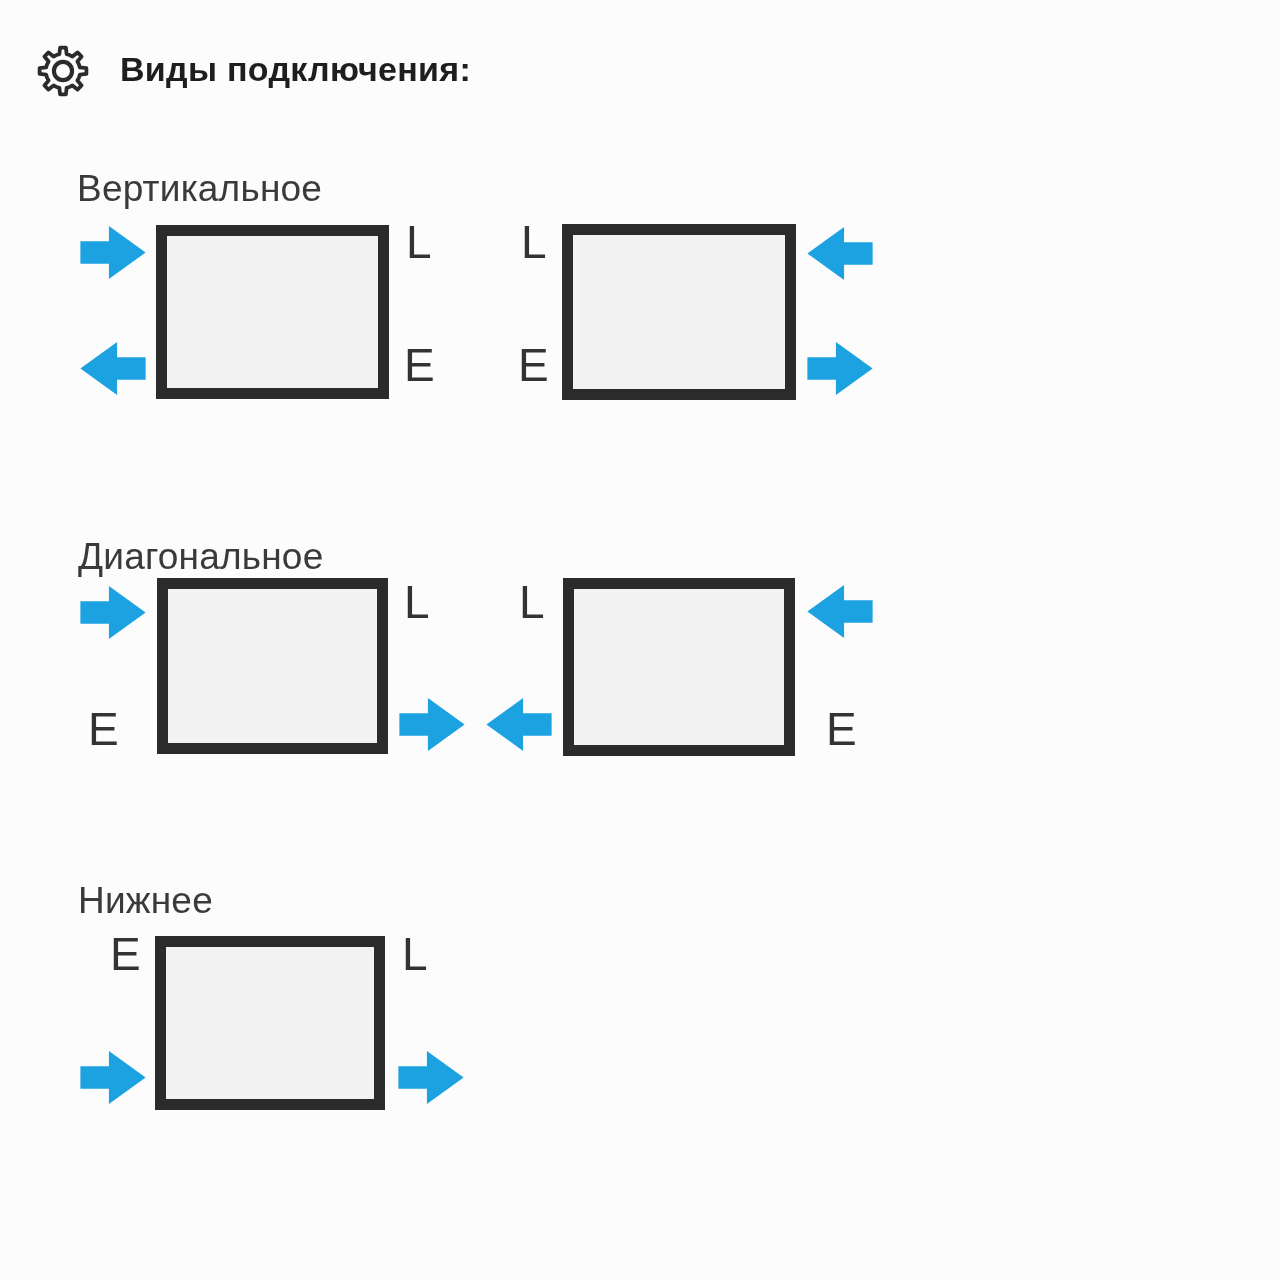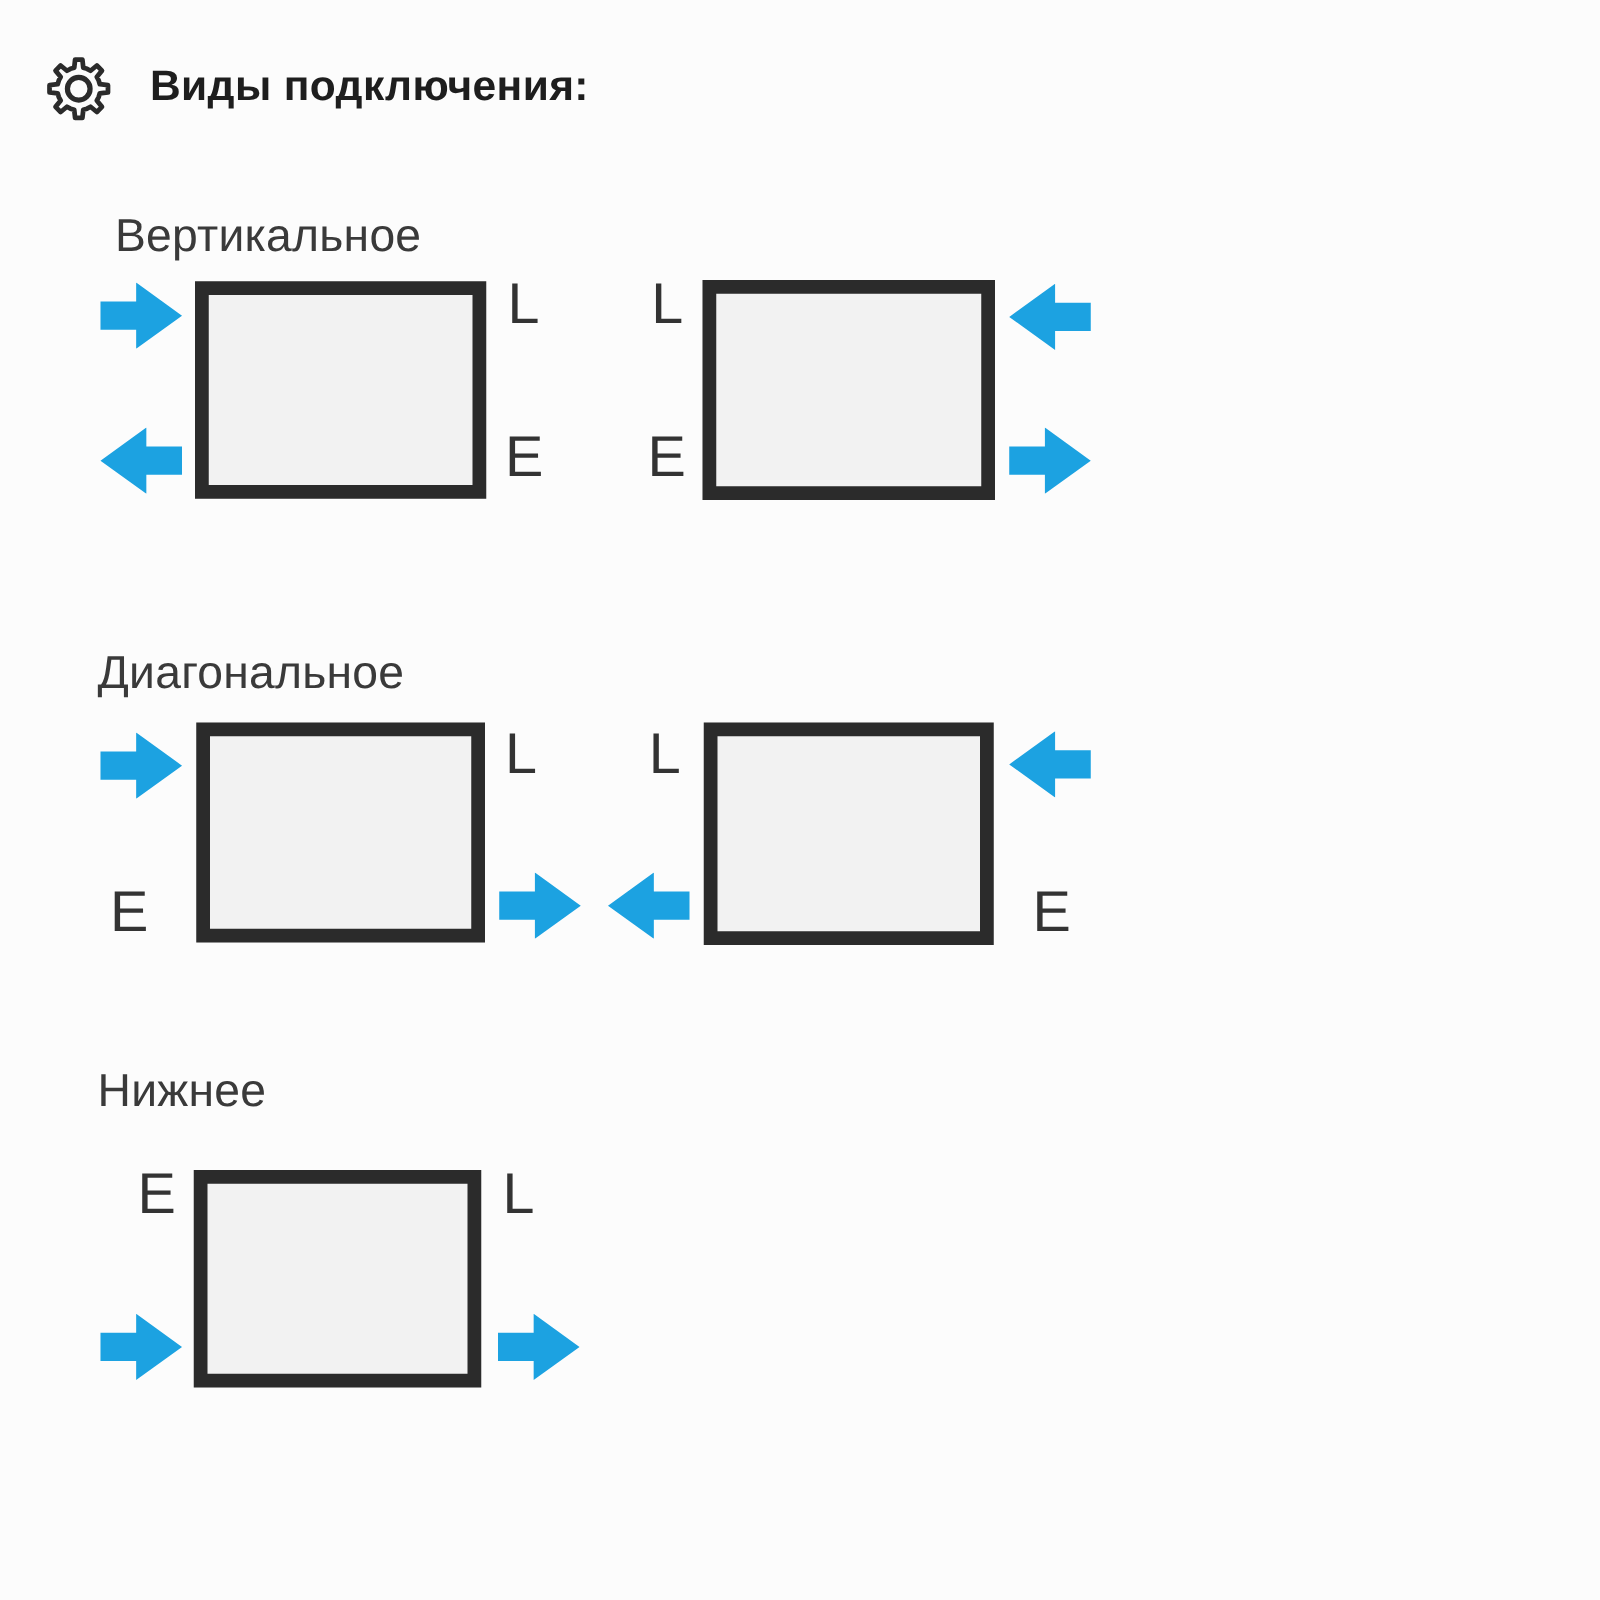--- a/index.html
+++ b/index.html
@@ -59,21 +59,21 @@
 <div class="canvas">
 
   <div class="abs gear">
     <svg viewBox="0 0 64 64" fill="none" stroke="#2B2B2B" stroke-width="4.2" stroke-linejoin="round">
       <polygon points="50.6,28.0 57.8,28.8 57.8,35.2 50.6,36.0 49.6,39.3 47.9,42.4 52.5,48.0 48.0,52.5 42.4,47.9 39.3,49.6 36.0,50.6 35.2,57.8 28.8,57.8 28.0,50.6 24.7,49.6 21.6,47.9 16.0,52.5 11.5,48.0 16.1,42.4 14.4,39.3 13.4,36.0 6.2,35.2 6.2,28.8 13.4,28.0 14.4,24.7 16.1,21.6 11.5,16.0 16.0,11.5 21.6,16.1 24.7,14.4 28.0,13.4 28.8,6.2 35.2,6.2 36.0,13.4 39.3,14.4 42.4,16.1 48.0,11.5 52.5,16.0 47.9,21.6 49.6,24.7"></polygon>
       <circle cx="32" cy="32" r="10" stroke-width="4.6"></circle>
     </svg>
   </div>
   <div class="abs header-title">Виды подключения:</div>
 
-  <div class="abs section-title" style="left:92px;top:170px">Вертикальное</div>
+  <div class="abs section-title" style="left:77px;top:170px">Вертикальное</div>
 
   <div class="abs radiator" style="left:156px;top:225px;width:233px;height:174px"></div>
   <div class="abs arrow" style="left:80px;top:226px">
     <svg viewBox="0 0 64 52">
         <polygon points="0,15 28,15 28,0 64,26 28,52 28,37 0,37"></polygon>
       </svg>
   </div>
   <div class="abs arrow left" style="left:80px;top:342px">
     <svg viewBox="0 0 64 52">
         <polygon points="0,15 28,15 28,0 64,26 28,52 28,37 0,37"></polygon>
@@ -89,21 +89,21 @@
     <svg viewBox="0 0 64 52">
         <polygon points="0,15 28,15 28,0 64,26 28,52 28,37 0,37"></polygon>
       </svg>
   </div>
   <div class="abs arrow" style="left:807px;top:342px">
     <svg viewBox="0 0 64 52">
         <polygon points="0,15 28,15 28,0 64,26 28,52 28,37 0,37"></polygon>
       </svg>
   </div>
 
-  <div class="abs section-title" style="left:78px;top:519px">Диагональное</div>
+  <div class="abs section-title" style="left:78px;top:538px">Диагональное</div>
 
   <div class="abs radiator" style="left:157px;top:578px;width:231px;height:176px"></div>
   <div class="abs arrow" style="left:80px;top:586px">
     <svg viewBox="0 0 64 52">
         <polygon points="0,15 28,15 28,0 64,26 28,52 28,37 0,37"></polygon>
       </svg>
   </div>
   <div class="abs pipe-label" style="left:88px;top:706px">E</div>
   <div class="abs pipe-label" style="left:404px;top:579px">L</div>
   <div class="abs arrow" style="left:399px;top:698px">
@@ -119,21 +119,21 @@
         <polygon points="0,15 28,15 28,0 64,26 28,52 28,37 0,37"></polygon>
       </svg>
   </div>
   <div class="abs arrow left" style="left:486px;top:698px">
     <svg viewBox="0 0 64 52">
         <polygon points="0,15 28,15 28,0 64,26 28,52 28,37 0,37"></polygon>
       </svg>
   </div>
   <div class="abs pipe-label" style="left:826px;top:706px">E</div>
 
-  <div class="abs section-title" style="left:78px;top:854px">Нижнее</div>
+  <div class="abs section-title" style="left:78px;top:882px">Нижнее</div>
 
   <div class="abs radiator" style="left:155px;top:936px;width:230px;height:174px"></div>
   <div class="abs pipe-label" style="left:110px;top:931px">E</div>
   <div class="abs pipe-label" style="left:402px;top:931px">L</div>
   <div class="abs arrow" style="left:80px;top:1051px">
     <svg viewBox="0 0 64 52">
         <polygon points="0,15 28,15 28,0 64,26 28,52 28,37 0,37"></polygon>
       </svg>
   </div>
   <div class="abs arrow" style="left:398px;top:1051px">

